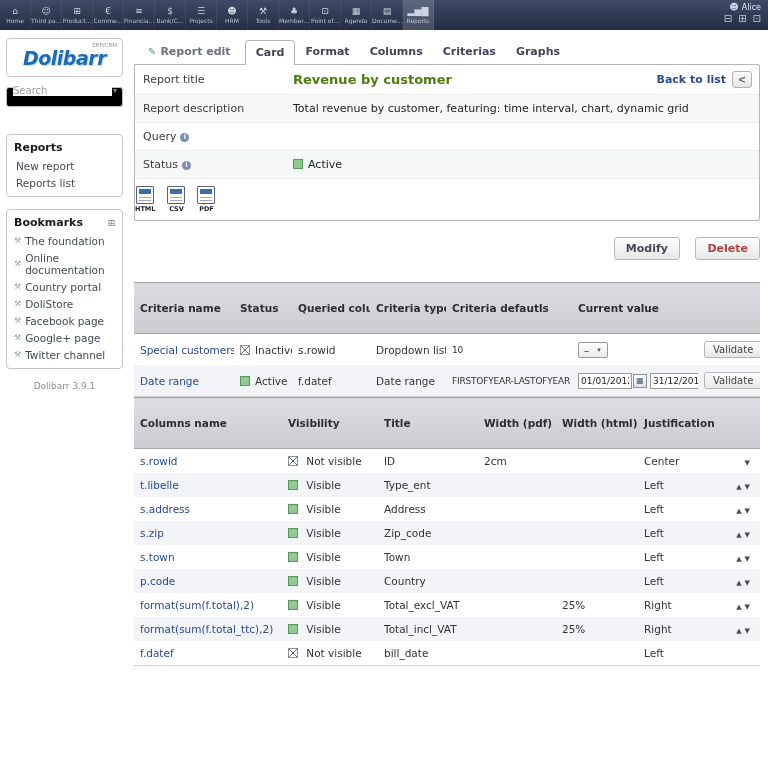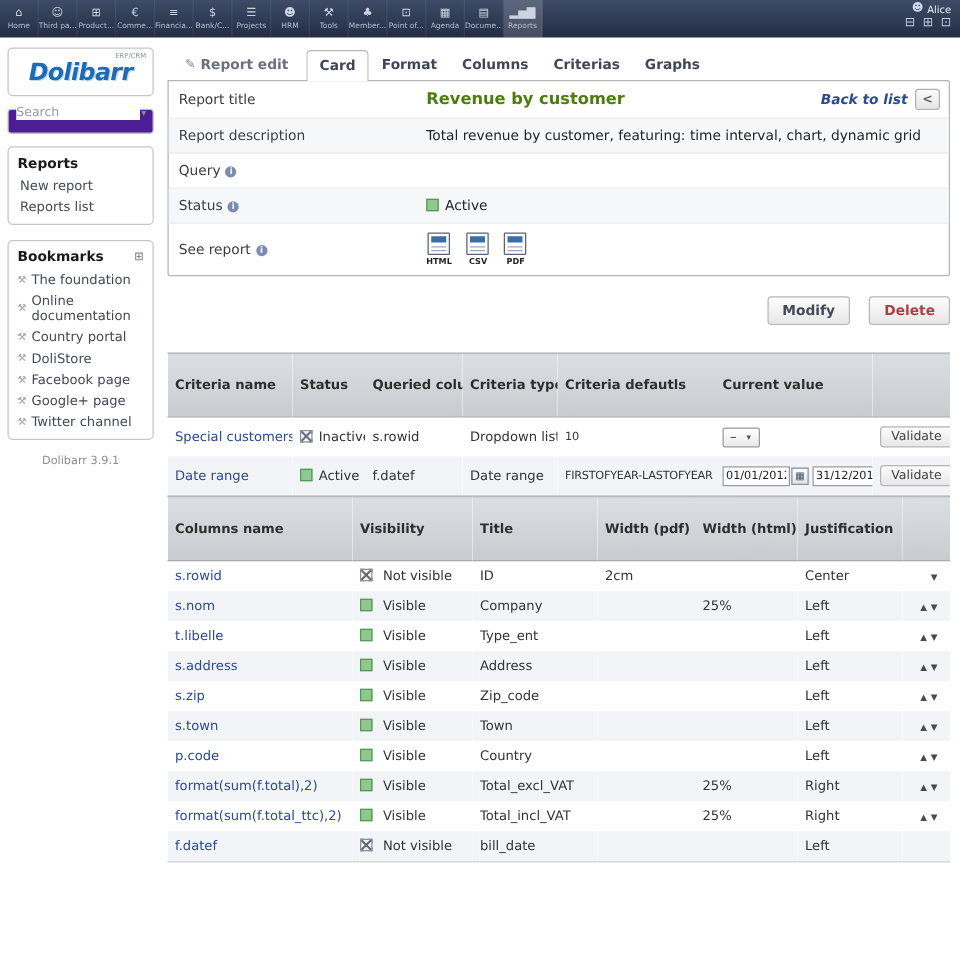--- a/index.html
+++ b/index.html
@@ -34,21 +34,21 @@
   
   .sbox { border: 1px solid #c6c6c6; border-radius: 4px; background: #fff; }
   .logo-box { position: relative; text-align: center; padding: 8px 4px 7px; margin-bottom: 10px; }
   .logo-text {
     font-size: 19px; font-weight: bold; font-style: italic; letter-spacing: -0.5px;
     color: var(--logo_blue, #1e6bb5); text-shadow: 1px 1px 0 #c3d9ee; cursor: pointer;
   }
   .logo-suffix { position: absolute; top: 3px; right: 5px; font-size: 5.5px; color: #8b93a5; }
   .search-wrap {
     display: flex; align-items: center; border: 1px solid #bfbfbf; border-radius: 3px;
-    margin-bottom: 10px; background: #4c1d95; padding: 2px 4px 16px 6px; height: 19px;
+    margin-bottom: 27px; background: #000000; padding: 2px 4px 16px 6px; height: 19px;
   }
   .search-input { flex: 1; min-width: 0; border: none; outline: none; font-size: 10px; color: #555; font-family: inherit; }
   .search-input::placeholder { color: #9a9a9a; }
   .search-caret { font-size: 8px; color: #888; cursor: pointer; padding: 0 1px; }
   .menu-box { padding: 3px 0 5px; margin-bottom: 12px; }
   .menu-title { font-weight: bold; font-size: 11px; color: #1a1a1a; padding: 3px 7px 3px; display: flex; justify-content: space-between; align-items: center; }
   .bk-grid { font-size: 9px; color: #8a8f9c; cursor: pointer; }
   .menu-link { display: block; font-size: 10.5px; color: #434956; padding: 2.5px 7px 2.5px 9px; text-decoration: none; cursor: pointer; }
   .menu-link.bookmark { display: flex; align-items: center; gap: 4px; padding-left: 7px; }
   .bk-icon { font-size: 8px; color: #9aa0ad; }
@@ -57,28 +57,28 @@
   .tabs { display: flex; align-items: flex-end; padding-left: 4px; }
   .tab { font-weight: bold; font-size: 11px; color: #40465a; padding: 5px 10px 6px; cursor: pointer; white-space: nowrap; }
   .tab.report-edit { color: #6a7080; display: flex; align-items: center; gap: 4px; margin-right: 4px; }
   .tab.report-edit .tab-icon { font-size: 10px; color: #7787a5; }
   .tab.active {
     background: #fff; border: 1px solid #b5b5b5; border-bottom: none;
     border-radius: 4px 4px 0 0; margin-bottom: -1px; position: relative; z-index: 2;
   }
   
   .card-box { border: 1px solid #b5b5b5; border-radius: 0 2px 2px 2px; background: #fff; }
-  .crow { display: flex; align-items: center; border-bottom: 1px solid #ececee; gap: 48px; }
+  .crow { display: flex; align-items: center; border-bottom: 1px solid #ececee; }
   .crow:last-of-type { border-bottom: none; }
   .crow:nth-of-type(even) { background: #f6f7f9; }
   .clabel { width: 158px; flex-shrink: 0; padding: 7px 8px; color: #3c3c3c; }
   .cvalue { flex: 1; min-width: 0; padding: 7px 8px 7px 0; color: #222; }
   .title-value { font-size: 13px; font-weight: bold; color: #4d7c0f; }
   .title-right { display: flex; align-items: center; gap: 6px; padding-right: 7px; }
-  .back-link { font-weight: bold; color: var(--link, #2b4a91); font-size: 11px; text-decoration: none; cursor: pointer; white-space: nowrap; font-style: italic; }
+  .back-link { font-weight: bold; color: var(--link, #2b4a91); font-size: 11px; text-decoration: none; cursor: pointer; white-space: nowrap; }
   .prev-btn {
     display: inline-block; width: 20px; text-align: center; padding: 2px 0;
     border: 1px solid #b0b0b0; border-radius: 3px; color: #666; font-weight: bold;
     background: linear-gradient(#fbfbfb, #e5e5e5); cursor: pointer; font-size: 10px;
   }
   .query-row { align-items: flex-start; }
   .info-icon {
     display: inline-block; width: 9px; height: 9px; border-radius: 50%;
     background: #7a8db0; color: #fff; font-size: 7px; line-height: 9px; text-align: center;
     font-weight: bold; margin-left: 4px; vertical-align: 1px;
@@ -342,23 +342,20 @@
       </div>
       <div class="crow">
         <div class="clabel">
           <span>Status</span><span class="info-icon"></span>
         </div>
         <div class="cvalue">
           <span class="box-green"></span><span>Active</span>
         </div>
       </div>
       <div class="crow">
-        <div class="clabel">
-          <span>See report</span><span class="info-icon"></span>
-        </div>
         <div class="cvalue exports">
 
             <span class="file-icon">
               <span class="pic"></span>
               <span class="flabel">HTML</span>
             </span>
 
             <span class="file-icon">
               <span class="pic"></span>
               <span class="flabel">CSV</span>
@@ -442,35 +439,20 @@
             </td>
             <td>ID</td>
             <td>2cm</td>
             <td></td>
             <td>Center</td>
             <td class="arrows">
               <span class="arrow up">▲</span><span class="arrow down">▼</span>
             </td>
           </tr>
 
-          <tr>
-            <td><a class="tlink">s.nom</a></td>
-            <td>
-              <span class="box-green"></span>
-              
-              <span>Visible</span>
-            </td>
-            <td>Company</td>
-            <td></td>
-            <td>25%</td>
-            <td>Left</td>
-            <td class="arrows">
-              <span class="arrow up">▲</span><span class="arrow down">▼</span>
-            </td>
-          </tr>
 
           <tr>
             <td><a class="tlink">t.libelle</a></td>
             <td>
               <span class="box-green"></span>
               
               <span>Visible</span>
             </td>
             <td>Type_ent</td>
             <td></td>

